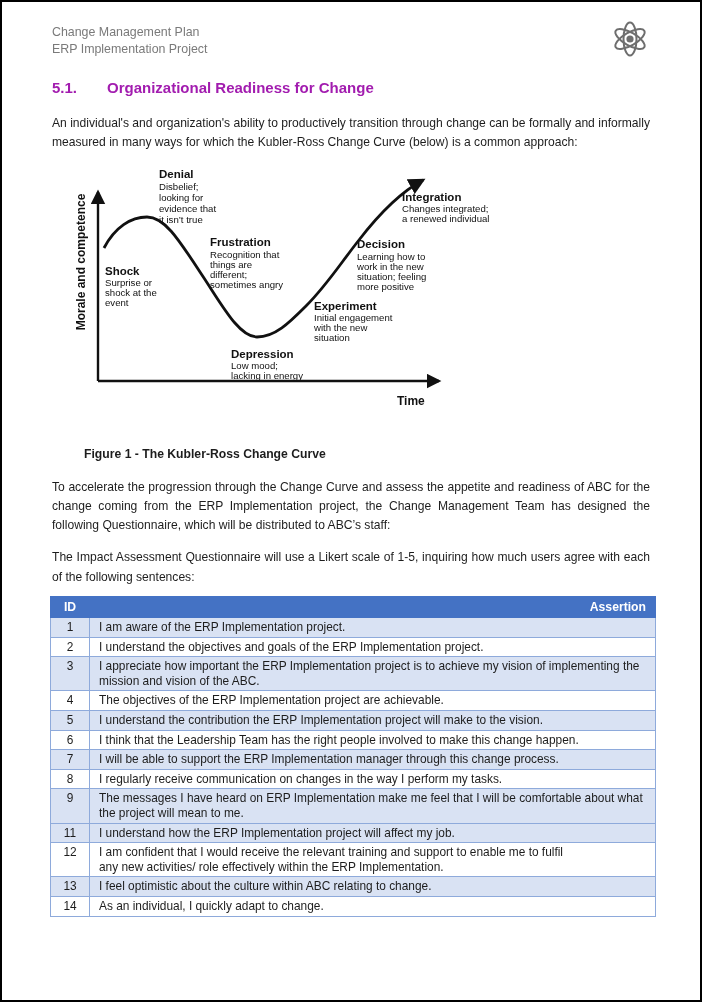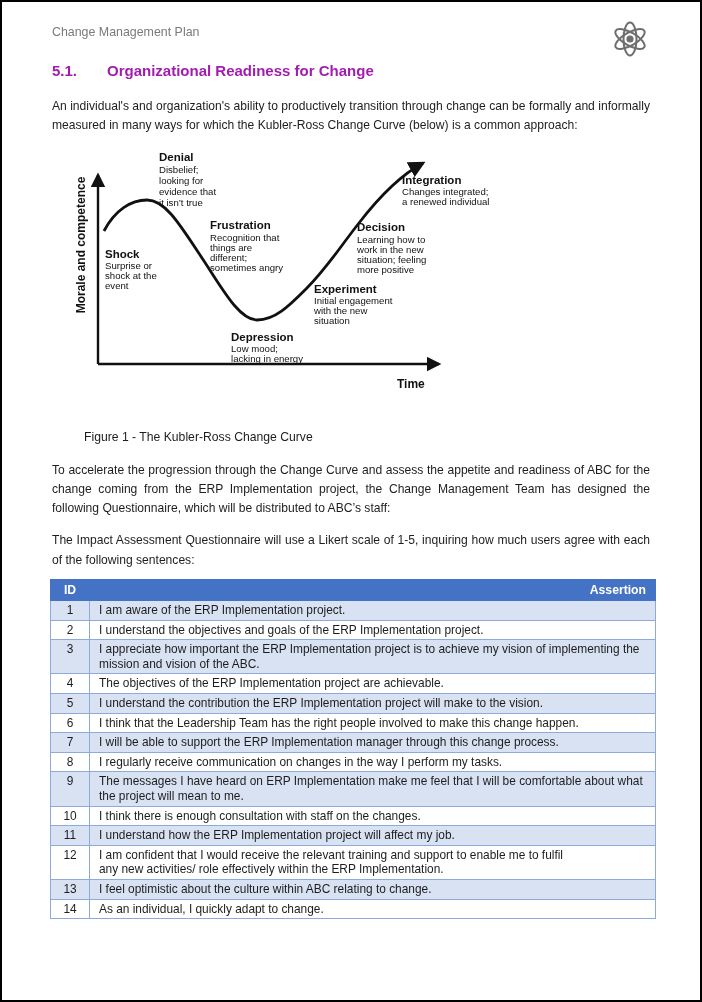--- a/index.html
+++ b/index.html
@@ -20,21 +20,21 @@
   .section-heading{display:flex;margin:21px 50px 0 50px;color:#a21caf;font-weight:bold;font-size:15px;line-height:18px;}
   .section-heading .num{width:55px;flex:0 0 55px;}
   
   .para{margin:17px 50px 0 50px;font-size:12.1px;line-height:19.3px;text-align:justify;}
   
   .figure-wrap{position:relative;margin:12px 0 0 55px;width:480px;height:252px;}
   .curve-svg text{fill:#111;}
   .stage-name{font-size:11.5px;font-weight:bold;}
   .stage-line{font-size:9.6px;}
   .axis-label{font-size:12px;font-weight:bold;}
-  .fig-caption{margin:30px 50px 0 50px;font-size:12.2px;font-weight:normal;padding-left:32px;}
+  .fig-caption{margin:30px 50px 0 50px;font-size:12.2px;font-weight:bold;padding-left:32px;}
   .para.p2{}
   .para.p3{margin-top:13px;}
   
   .qtable{margin:9px 48px 16px 48px;border-collapse:collapse;width:606px;table-layout:fixed;font-size:11.9px;}
   .qtable col.c-id{width:39px;}
   .qtable th{
     background:#4472c4;color:#fff;font-weight:bold;text-align:right;
     padding:2px 9px;border:1px solid #4472c4;font-size:12.2px;line-height:16px;
   }
   .qtable th.h-id{text-align:center;padding:2px 2px;}
@@ -45,20 +45,21 @@
   .qtable td.id{text-align:center;padding:2px 2px;white-space:normal;}
   .qtable tr.band td{background:#d9e2f3;}
 </style>
 </head>
 <body>
 
 <div class="page">
 
   <div class="doc-header">
     <div>Change Management Plan</div>
+    <div>ERP Implementation Project</div>
   </div>
 
   <svg class="logo" viewBox="0 0 44 44">
     <g fill="none" stroke="#6e6e6e" stroke-width="2">
       <ellipse cx="22" cy="22" rx="16.5" ry="6.5" transform="rotate(90 22 22)"></ellipse>
       <ellipse cx="22" cy="22" rx="16.5" ry="6.5" transform="rotate(30 22 22)"></ellipse>
       <ellipse cx="22" cy="22" rx="16.5" ry="6.5" transform="rotate(150 22 22)"></ellipse>
     </g>
     <circle cx="22" cy="22" r="3.6" fill="#6e6e6e"></circle>
   </svg>
@@ -183,24 +184,20 @@
           <td>I will be able to support the ERP Implementation manager through this change process.</td>
         </tr>
       <tr>
           <td class="id">8</td>
           <td>I regularly receive communication on changes in the way I perform my tasks.</td>
         </tr>
       <tr class="band">
           <td class="id">9</td>
           <td>The messages I have heard on ERP Implementation make me feel that I will be comfortable about what the project will mean to me.</td>
         </tr>
-      <tr>
-          <td class="id">10</td>
-          <td>I think there is enough consultation with staff on the changes.</td>
-        </tr>
       <tr class="band">
           <td class="id">11</td>
           <td>I understand how the ERP Implementation project will affect my job.</td>
         </tr>
       <tr>
           <td class="id">12</td>
           <td>I am confident that I would receive the relevant training and support to enable me to fulfil
 any new activities/ role effectively within the ERP Implementation.</td>
         </tr>
       <tr class="band">

